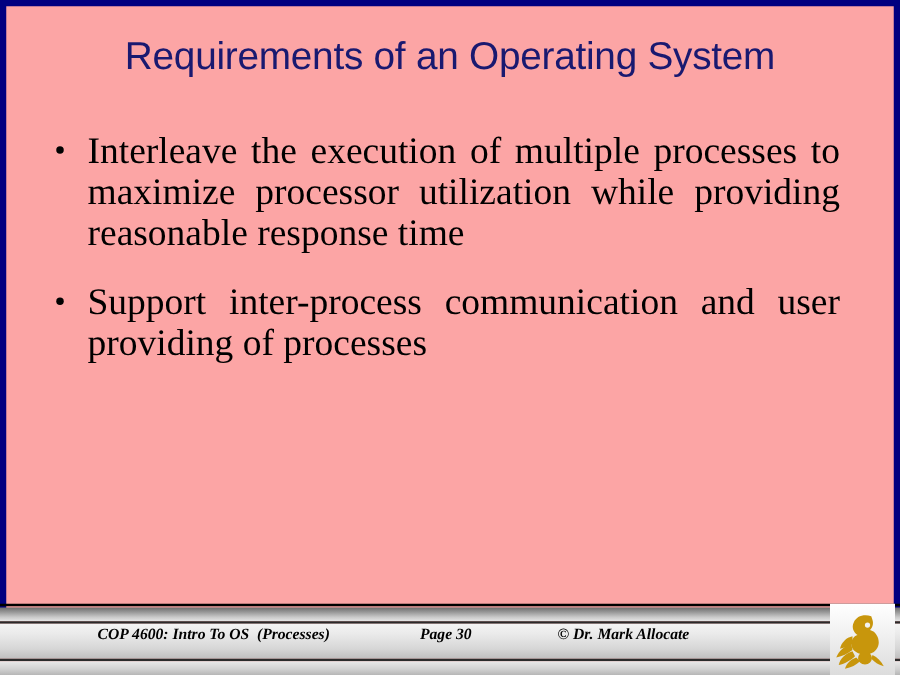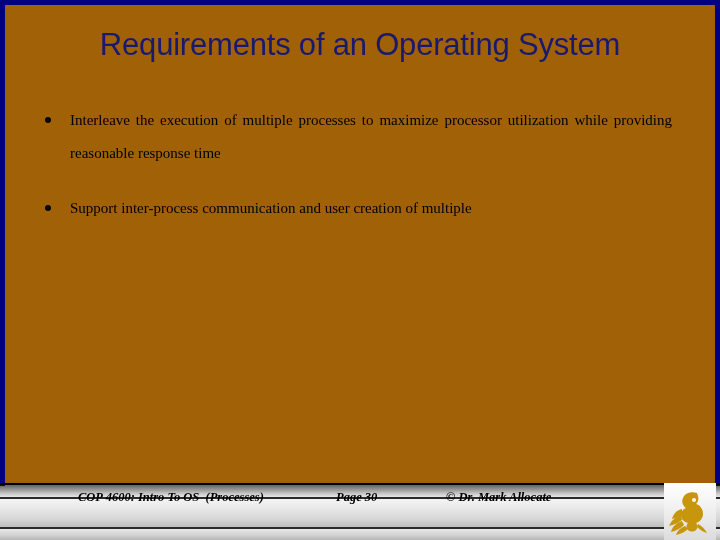--- a/index.html
+++ b/index.html
@@ -11,21 +11,21 @@
     width: 720px;
     height: 540px;
     overflow: hidden;
     font-family: "Liberation Serif", "DejaVu Serif", serif;
   }
 
   #slide {
     position: relative;
     width: 720px;
     height: 540px;
-    background: #a16207;
+    background: #fca5a5;
     box-sizing: border-box;
     overflow: hidden;
   }
 
   
   .edge-top {
     position: absolute;
     left: 0; top: 0;
     width: 720px; height: 5px;
     background: #000080;
@@ -63,21 +63,21 @@
   #body {
     position: absolute;
     left: 36px;
     top: 104px;
     width: 636px;
   }
   .bullet {
     position: relative;
     padding-left: 34px;
     margin-bottom: 22px;
-    font-size: 15px;
+    font-size: 30px;
     line-height: 33px;
     color: #000000;
     text-align: justify;
     font-family: "Liberation Serif", "DejaVu Serif", serif;
   }
   .bullet:last-child { margin-bottom: 0; }
   .bullet .dot {
     position: absolute;
     left: 9px;
     top: 13px;
@@ -145,21 +145,21 @@
     position: absolute;
     left: 0;
     top: 46px;
     width: 720px;
     height: 11px;
     background: linear-gradient(to bottom, #e9e9e9 0%, #d2d2d2 55%, #b6b6b6 100%);
   }
 
   .footer-text {
     position: absolute;
-    top: 0;
+    top: 10px;
     height: 28px;
     line-height: 28px;
     font-family: "Liberation Serif", "DejaVu Serif", serif;
     font-weight: bold;
     font-style: italic;
     font-size: 12.5px;
     color: #000000;
     white-space: pre;
   }
   #footer-course { left: 78px; }
@@ -196,21 +196,21 @@
   <div id="body">
 
     <div class="bullet">
       <span class="dot"></span>
       <span class="txt">Interleave the execution of multiple processes to maximize processor utilization while providing reasonable response time</span>
     </div>
 
 
     <div class="bullet">
       <span class="dot"></span>
-      <span class="txt">Support inter-process communication and user creation of multiple</span>
+      <span class="txt">Support inter-process communication and user providing of processes</span>
     </div>
 
   </div>
 
   <div id="footer">
     <div class="fbar-rule-dark" style="top:0px;"></div>
     <div class="fbar-grad-a"></div>
     <div class="fbar-rule-1"></div>
     <div class="fbar-main"></div>
     <div class="fbar-rule-2"></div>

